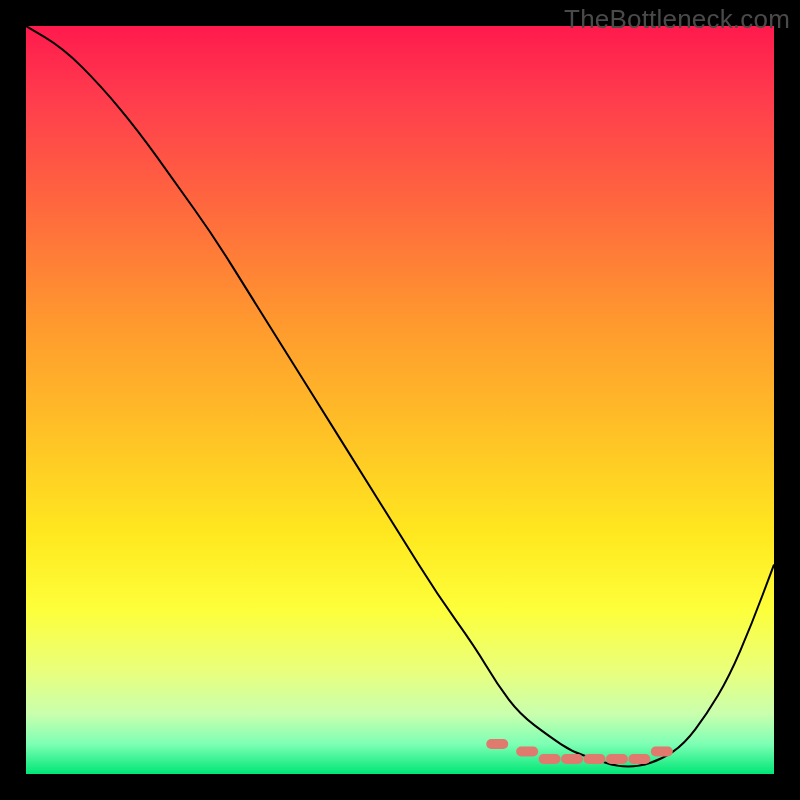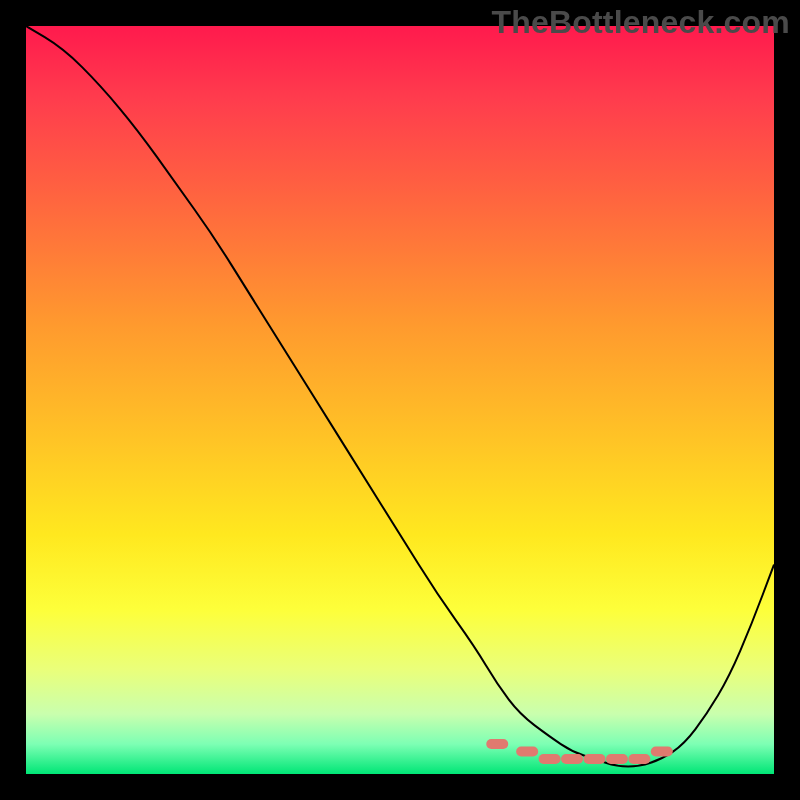--- a/index.html
+++ b/index.html
@@ -29,22 +29,22 @@
       #c9ffae 92%,
       #7dffb4 96%,
       #00e676 100%
     );
   }
   .watermark {
     position: absolute;
     top: 4px;
     right: 10px;
     color: #4a4a4a;
-    font-size: 32px;
-    font-weight: 700;
+    font-size: 26px;
+    font-weight: 400;
     letter-spacing: 0.2px;
     z-index: 5;
     text-align: right;
   }
   svg.plot {
     position: absolute;
     inset: 0;
     width: 748px;
     height: 748px;
   }

